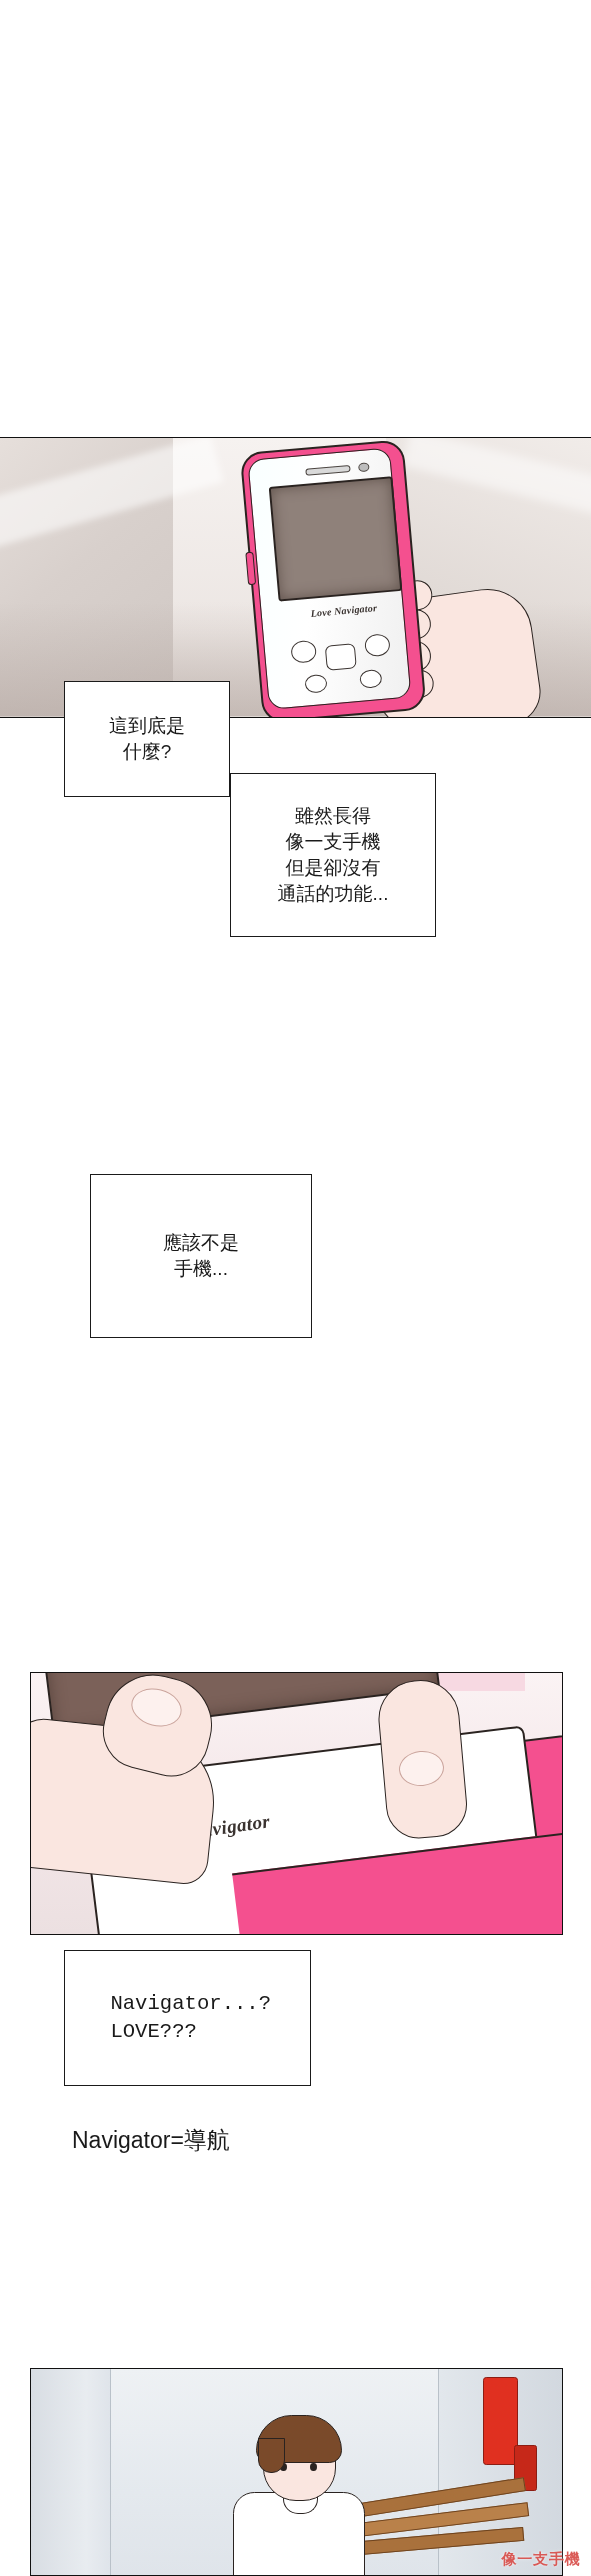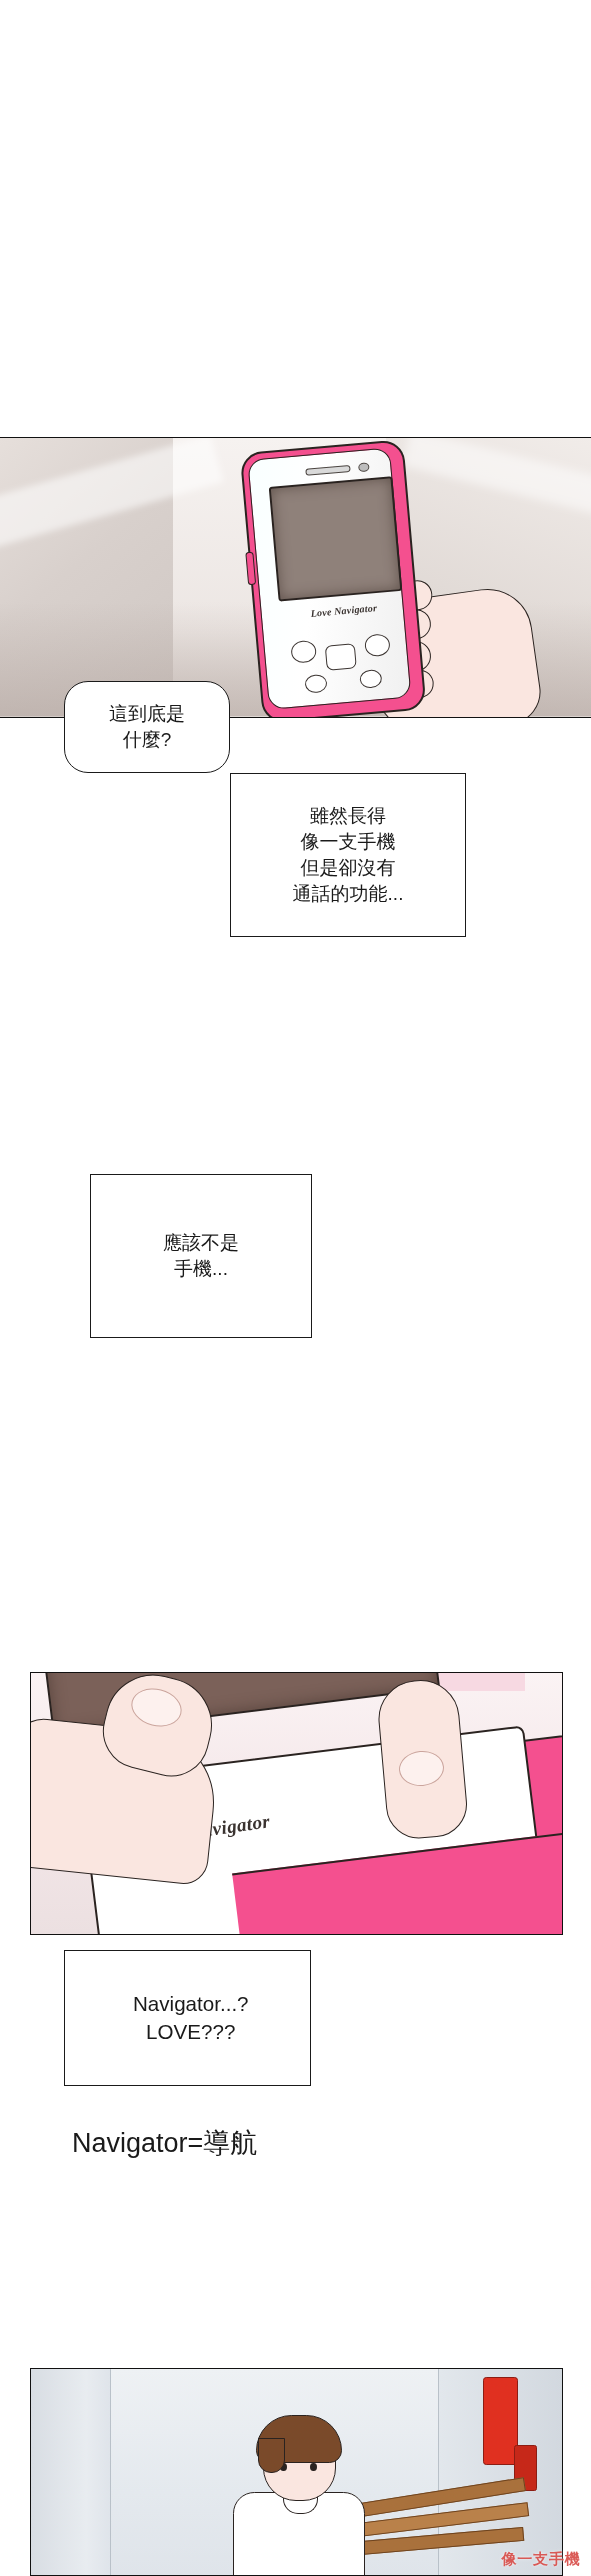--- a/index.html
+++ b/index.html
@@ -210,28 +210,27 @@
     color: #1a1a1a;
     line-height: 1.38;
   }
   .bubble .txt {
     white-space: pre-line;
     padding: 3.3px 5px;
   }
 
   #bubble1 {
     left: 64px; top: 681px;
-    width: 166px; height: 92px;
+    width: 166px; height: 116px;
     font-size: 19px;
     z-index: 6;
-    border-radius: 24px;
   }
   #bubble2 {
     left: 230px; top: 773px;
-    width: 236px; height: 164px;
+    width: 206px; height: 164px;
     font-size: 19px;
     z-index: 5;
   }
   #bubble3 {
     left: 90px; top: 1174px;
     width: 222px; height: 164px;
     font-size: 19px;
     z-index: 6;
   }
   #bubble4 {
@@ -239,26 +238,26 @@
     width: 238px; height: 164px;
     font-size: 19px;
     z-index: 5;
   }
   #bubble5 {
     left: 64px; top: 1950px;
     width: 247px; height: 136px;
     font-size: 20.6px;
     z-index: 6;
   }
-  #bubble5 .txt { text-align: center; padding-left: 11.5px; }
+  #bubble5 .txt { text-align: left; padding-left: 11.5px; font-family: Liberation Mono, monospace; }
 
   .caption {
     position: absolute;
     left: 72px; top: 2125px;
-    font-size: 27px;
+    font-size: 23px;
     color: #1a1a1a;
   }
 
   
   .panel2 {
     position: absolute;
     left: 30px; top: 1672px;
     width: 533px; height: 263px;
     overflow: hidden;
     background: #f7eef0;

